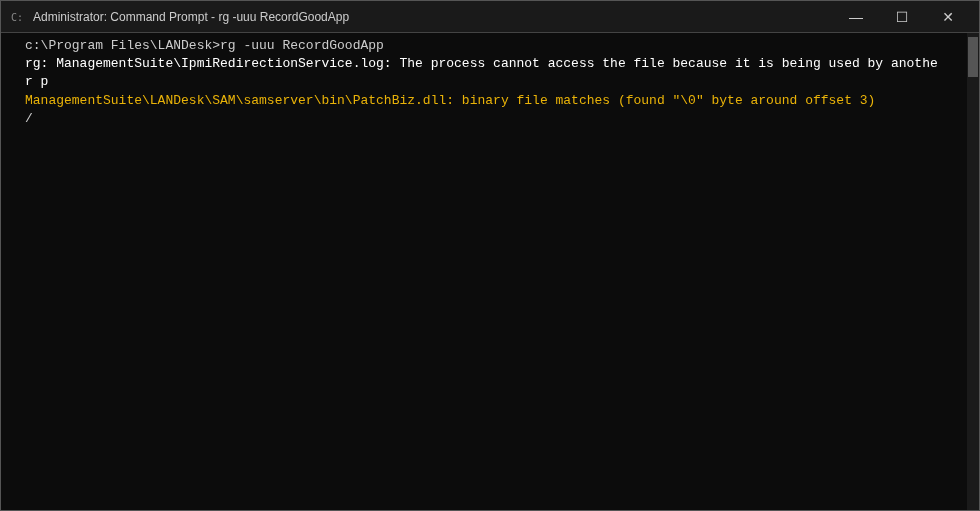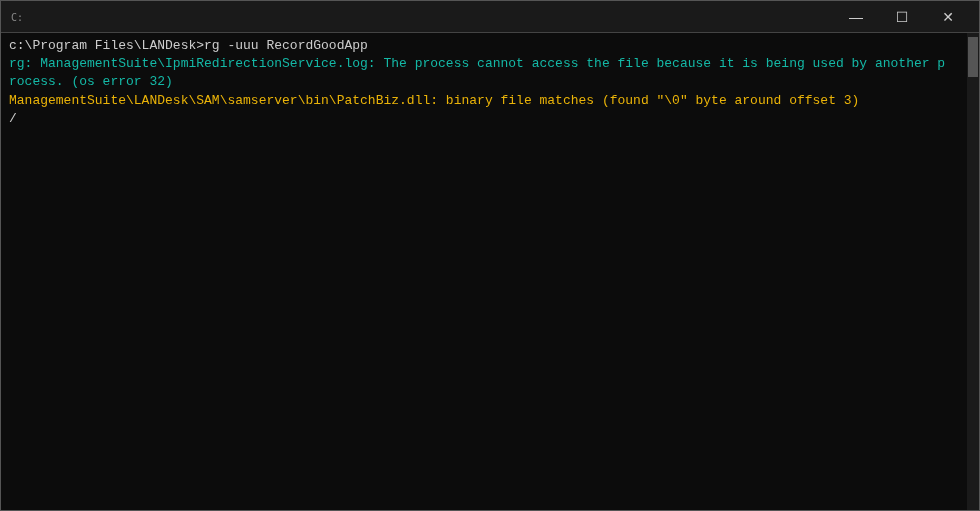--- a/index.html
+++ b/index.html
@@ -74,21 +74,21 @@
       font-size: 14px;
       font-family: 'Segoe UI', Arial, sans-serif;
       cursor: pointer;
       background: transparent;
       border: none;
     }
 
     .console-area {
       flex: 1;
       background: #0c0c0c;
-      padding: 4px 8px;
+      padding: 4px 24px;
       overflow: hidden;
       position: relative;
     }
 
     .scrollbar {
       position: absolute;
       right: 0;
       top: 0;
       width: 12px;
       height: 100%;
@@ -114,53 +114,53 @@
       line-height: 1.4;
       white-space: pre-wrap;
       word-break: break-all;
     }
 
     .line-white {
       color: #cccccc;
     }
 
     .line-red {
-      color: #14b8a6;
+      color: #ffffff;
     }
 
     .line-blue {
       color: #eab308;
     }
   </style>
 </head>
 <body>
 
 <div class="window">
   <div class="title-bar">
     <div class="title-bar-left">
       <div class="title-bar-icon">
         <svg width="16" height="16" viewBox="0 0 16 16">
           <rect width="16" height="16" fill="#1a1a1a"></rect>
           <text x="2" y="12" font-size="10" fill="#888" font-family="monospace">C:</text>
         </svg>
       </div>
+      <span class="title-bar-text">Administrator: Command Prompt - rg -uuu RecordGoodApp</span>
     </div>
     <div class="title-bar-controls">
       <button class="title-bar-btn">—</button>
       <button class="title-bar-btn">☐</button>
       <button class="title-bar-btn close">✕</button>
     </div>
   </div>
 
   <div class="console-area">
     <div class="console-content">
 
     <div class="line line-white">c:\Program Files\LANDesk&gt;rg -uuu RecordGoodApp</div>
         <div class="line line-red">rg: ManagementSuite\IpmiRedirectionService.log: The process cannot access the file because it is being used by another p</div>
-        <div class="line line-red">rocess. (os error 32)</div>
         <div class="line line-blue">ManagementSuite\LANDesk\SAM\samserver\bin\PatchBiz.dll: binary file matches (found "\0" byte around offset 3)</div>
         <div class="line line-white"></div>
         <div class="line line-white"></div>
         <div class="line line-white">/</div>
       </div>
     <div class="scrollbar">
       <div class="scrollbar-thumb"></div>
     </div>
   </div>
 </div>

